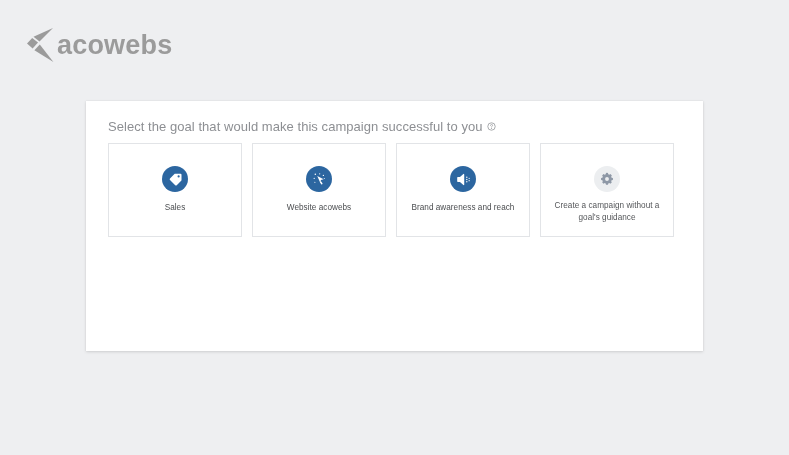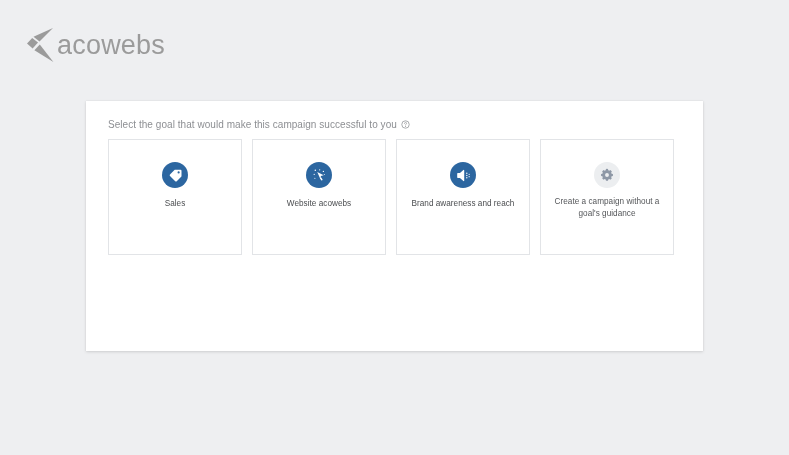--- a/index.html
+++ b/index.html
@@ -34,61 +34,61 @@
   .brand-mark {
     width: 28px;
     height: 36px;
     margin-right: 2px;
     flex: none;
   }
   .brand-word {
     font-size: 27px;
     color: #9b9b9b;
     letter-spacing: .2px;
-    font-weight: 400;
+    font-weight: 700;
     line-height: 1;
     margin-left: 1px;
   }
 
   
   .panel {
     position: absolute;
     left: 86px;
     top: 101px;
     width: 617px;
     height: 250px;
     background: #ffffff;
     box-shadow: 0 1px 3px rgba(0,0,0,.13), 0 0 1px rgba(0,0,0,.10);
   }
   .panel-prompt {
     display: flex;
     align-items: center;
     gap: 4px;
     margin: 18px 0 2px 22px;
-    font-size: 10px;
+    font-size: 13px;
     color: #8d8f93;
     letter-spacing: .05px;
   }
   .help-icon {
     width: 9px;
     height: 9px;
     flex: none;
     display: block;
   }
 
   
   .goal-grid {
     display: grid;
     grid-template-columns: repeat(4, 134px);
     gap: 10px;
     margin: 9px 0 0 22px;
   }
   .goal-card {
     position: relative;
-    height: 116px;
+    height: 94px;
     background: #ffffff;
     border: 1px solid #e2e4e7;
     box-sizing: border-box;
     display: flex;
     flex-direction: column;
     align-items: center;
     justify-content: flex-start;
     padding-top: 22px;
     cursor: pointer;
   }

